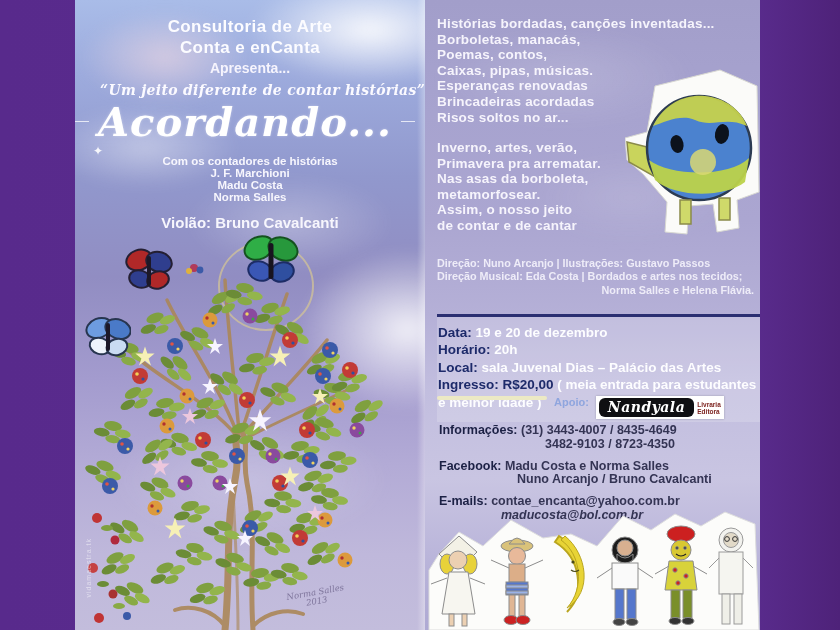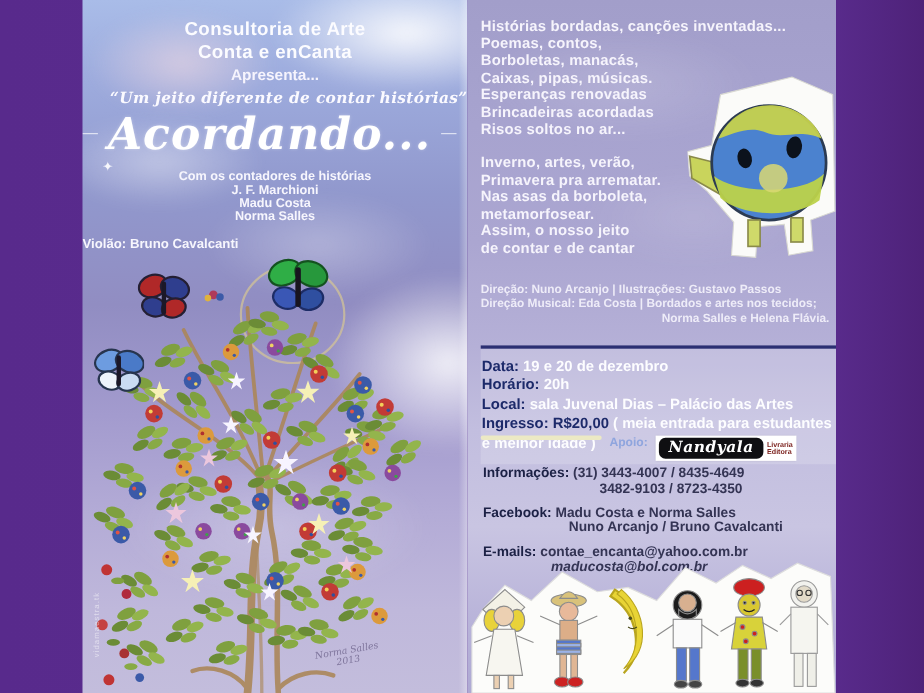--- a/index.html
+++ b/index.html
@@ -30,22 +30,22 @@
        font-family:"DejaVu Serif",serif;font-style:italic;font-weight:bold;font-size:14px;letter-spacing:.3px;}
   .title-row{position:absolute;left:0;top:98px;width:340px;display:flex;align-items:center;justify-content:center;gap:9px;}
   .title-dash{width:28px;height:1px;background:rgba(255,255,255,.75);}
   .big-title{color:#ffffff;font-family:"DejaVu Serif",serif;font-style:italic;font-weight:bold;
        font-size:40px;letter-spacing:1px;text-shadow:0 0 3px rgba(255,255,255,.35);}
   .sparkle{position:absolute;left:18px;top:144px;color:rgba(255,255,255,.9);font-size:12px;}
   .cast{position:absolute;left:0;top:156px;width:350px;text-align:center;color:#f7f6fd;
        font-weight:bold;font-size:11.5px;line-height:10px;}
   .cast div{line-height:10px;margin-bottom:0;}
   .cast .c-line{margin-bottom:1.5px;line-height:10.5px;}
-  .musician{position:absolute;left:0;top:214px;width:350px;color:#f7f6fd;
-       font-weight:bold;font-size:12px;}
+  .musician{position:absolute;left:0;top:214px;width:350px;text-align:center;color:#f7f6fd;
+       font-weight:bold;font-size:15px;}
   .signature{position:absolute;left:212px;top:588px;color:rgba(110,100,140,.8);
        font-family:"DejaVu Serif",serif;font-style:italic;font-size:8.5px;line-height:9px;
        transform:rotate(-10deg);text-align:center;}
   .watermark{position:absolute;left:10px;top:538px;writing-mode:vertical-rl;transform:rotate(180deg);
        color:rgba(255,255,255,.5);font-size:7px;letter-spacing:1px;}
 
   
   .panel{position:absolute;left:350px;top:0;width:335px;height:630px;overflow:hidden;
     background:linear-gradient(180deg,#a29eca 0%,#a7a3cf 18%,#aba6d1 35%,#b5b0d7 50%,
                #c2bedf 62%,#c9c5e2 76%,#b8b3d9 90%,#aea9d3 100%);}
@@ -330,22 +330,22 @@
         <path d="M24,96 C44,112 104,114 124,94 L120,118 C100,134 50,134 30,116 Z" fill="#bcd24a" opacity=".95"></path>
         <ellipse cx="52" cy="80" rx="6.5" ry="9" fill="#0c121c" transform="rotate(-12 52 80)"></ellipse>
         <ellipse cx="97" cy="70" rx="7" ry="10" fill="#0c121c" transform="rotate(10 97 70)"></ellipse>
         <circle cx="78" cy="98" r="13" fill="#d9d873" opacity=".85"></circle>
         <rect x="55" y="136" width="11" height="24" fill="#cfd96a" stroke="#8a8a4a" stroke-width="1.5"></rect>
         <rect x="94" y="134" width="11" height="22" fill="#cfd96a" stroke="#8a8a4a" stroke-width="1.5"></rect>
       </svg>
 
       <div class="poem poem1">
         <div>Histórias bordadas, canções inventadas...</div>
+        <div>Borboletas, manacás,</div>
         <div>Poemas, contos,</div>
-        <div>Borboletas, manacás,</div>
         <div>Caixas, pipas, músicas.</div>
         <div>Esperanças renovadas</div>
         <div>Brincadeiras acordadas</div>
         <div>Risos soltos no ar...</div>
       </div>
       <div class="poem poem2">
         <div>Inverno, artes, verão,</div>
         <div>Primavera pra arrematar.</div>
         <div>Nas asas da borboleta,</div>
         <div>metamorfosear.</div>

